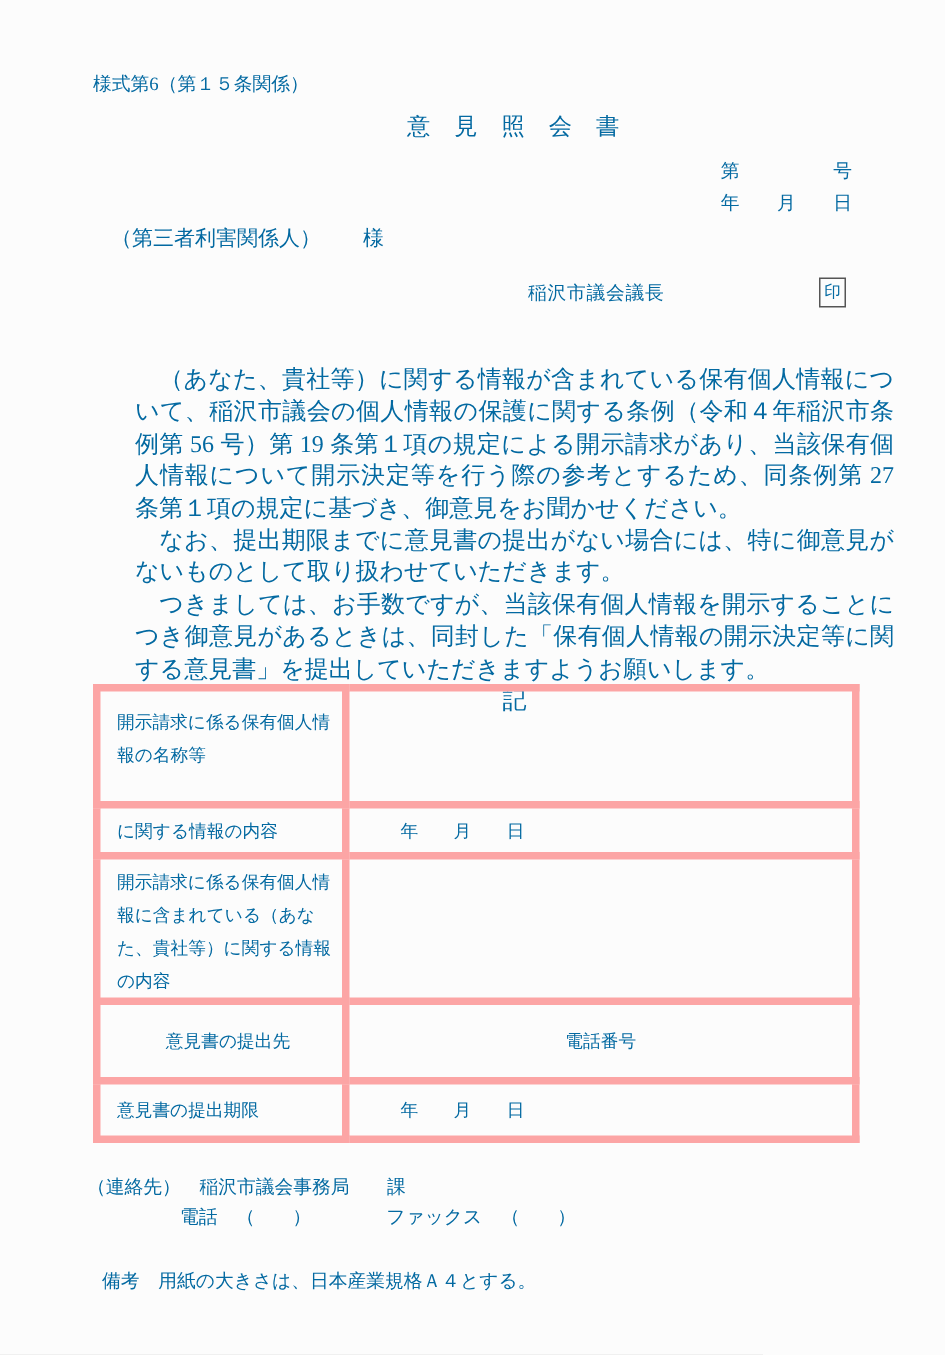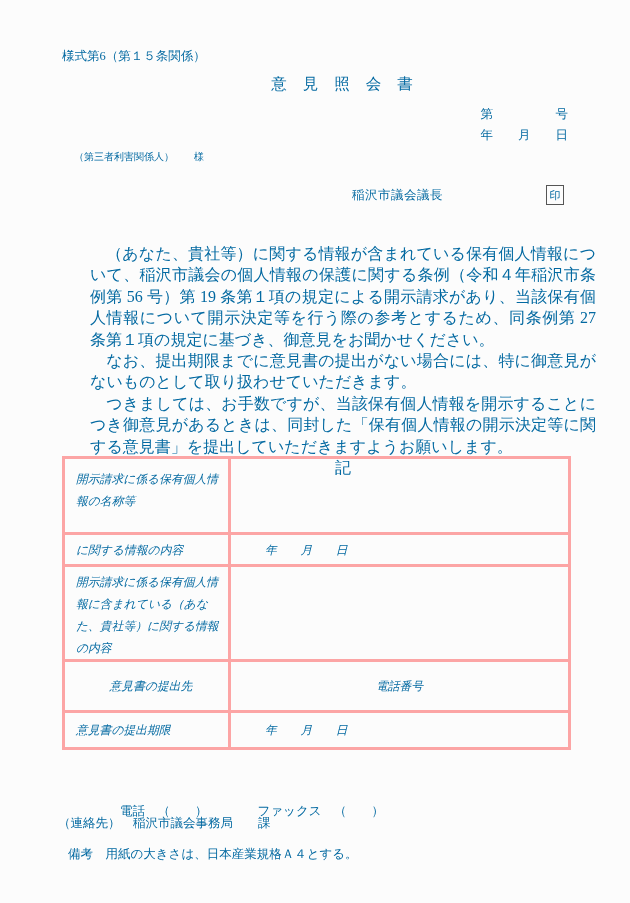--- a/index.html
+++ b/index.html
@@ -25,21 +25,21 @@
     letter-spacing: 16px; text-indent: 30px;
   }
   .doc-number, .doc-date {
     position: absolute; left: 62px; width: 506px;
     text-align: right; font-size: 12.5px;
   }
   .doc-number { top: 106px; }
   .doc-date { top: 127px; }
   .addressee {
     position: absolute; top: 150px; left: 74px;
-    font-size: 10px;
+    font-size: 14px;
   }
   .sender {
     position: absolute; top: 187px; left: 352px;
     font-size: 12.5px; letter-spacing: 0.5px;
   }
   .seal-box {
     position: absolute; top: 185px; left: 546px;
     width: 16px; height: 18px;
     border: 1px solid #555;
     font-size: 11px; line-height: 18px; text-align: center;
@@ -51,38 +51,37 @@
     margin-left: 28px;
   }
   .body-text p { margin: 0; }
   .ki-line { text-align: center; }
   .form-table {
     position: absolute; top: 456px; left: 62px;
     width: 506px; border-collapse: collapse; table-layout: fixed;
     font-size: 11.8px;
   }
   .form-table td {
-    border: 3px solid #fca5a5;
+    border: 5px solid #fca5a5;
     vertical-align: middle;
     line-height: 22px;
-    font-style: italic;
   }
   .form-table td.label { padding: 0 2px 0 11px; }
   .form-table td.value { padding: 0; }
   tr.r1 td { height: 64px; }
   tr.r2 td { height: 29px; }
   tr.r3 td { height: 67px; }
   tr.r4 td { height: 48px; text-align: center; }
   tr.r5 td { height: 34px; }
   tr.r1 td.label, tr.r3 td.label { vertical-align: top; }
   tr.r1 td.label { padding-top: 9px; }
   tr.r3 td.label { padding-top: 4px; }
   td.v-date { padding-left: 34px !important; }
   td.v-center { text-align: center; }
-  .contact-line1 { position: absolute; top: 815px; left: 58px; font-size: 12.5px; }
+  .contact-line1 { position: absolute; top: 783px; left: 58px; font-size: 12.5px; }
   .contact-line2 { position: absolute; top: 803px; left: 120px; font-size: 12.5px; }
   .note-line { position: absolute; top: 846px; left: 58px; font-size: 12.5px; margin-left: 10px; }
 </style>
 </head>
 <body>
 
 <div class="page">
 
   <div class="form-code">様式第6（第１５条関係）</div>
 

